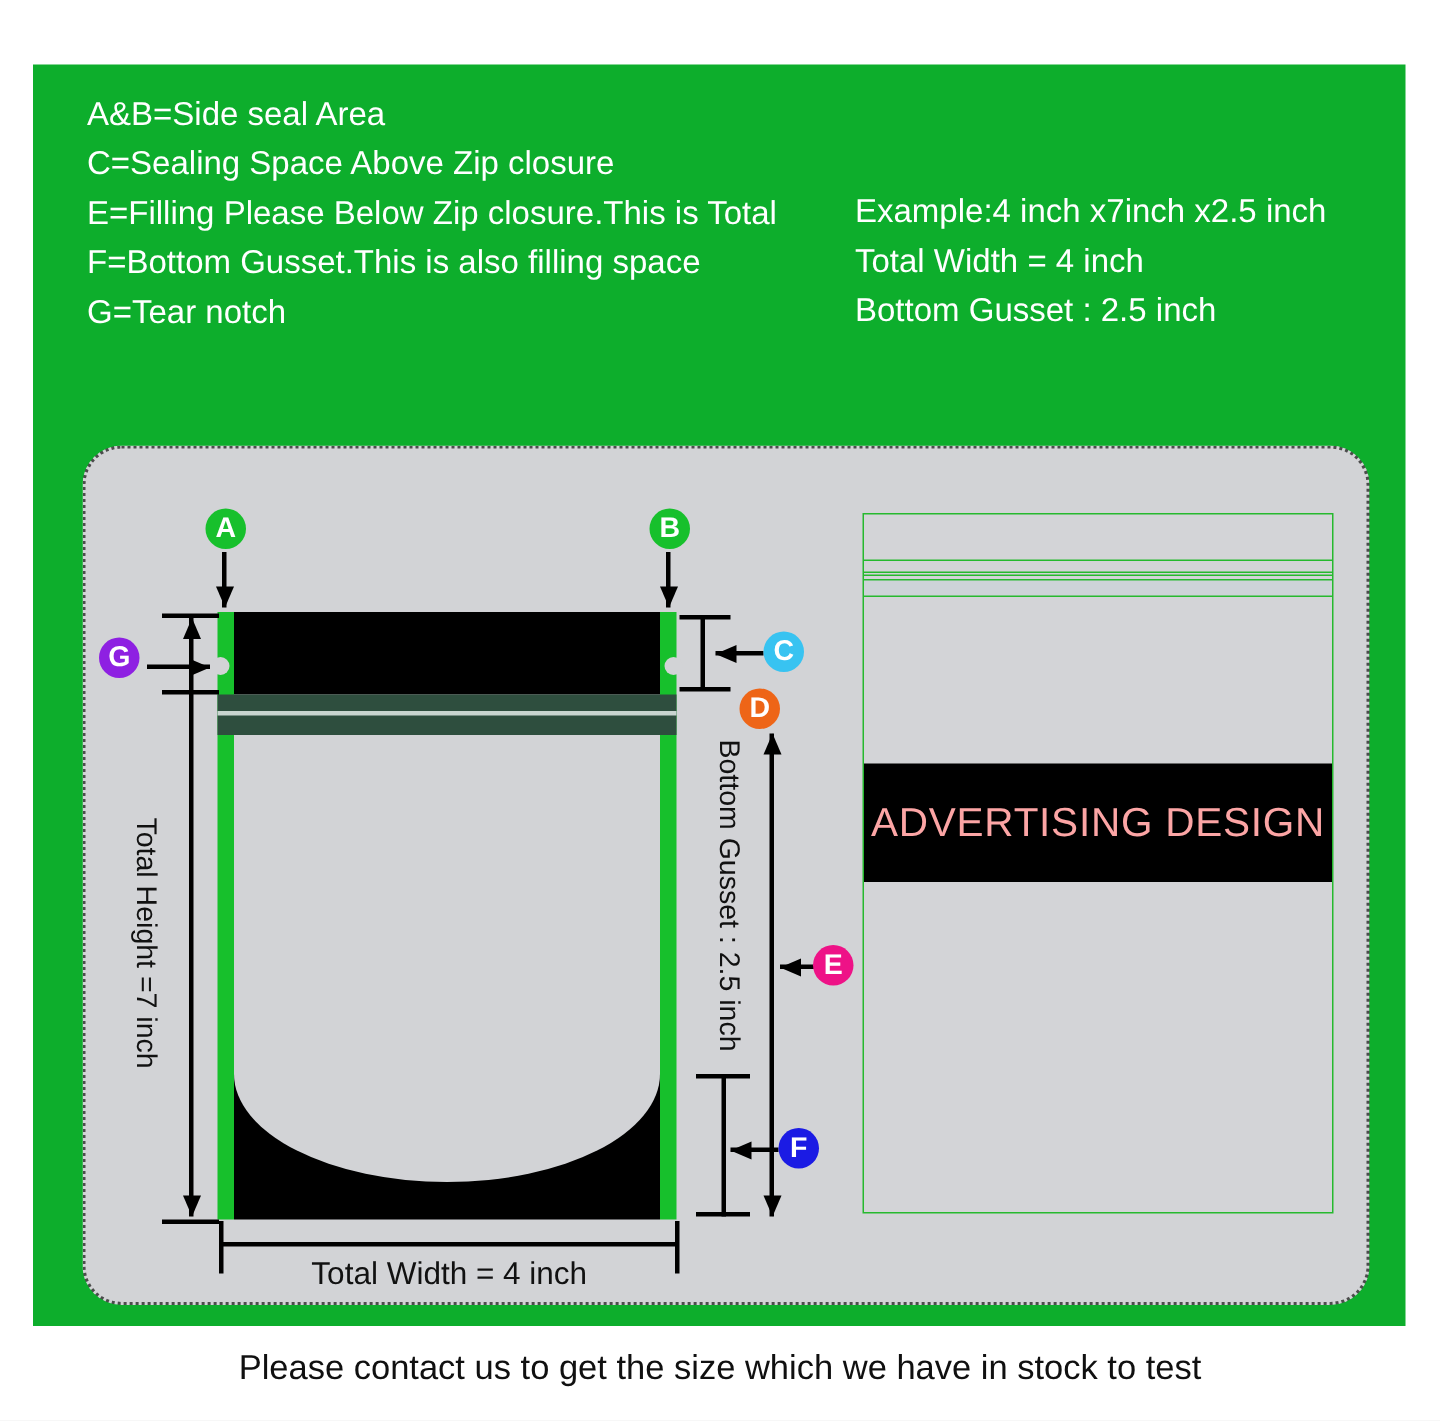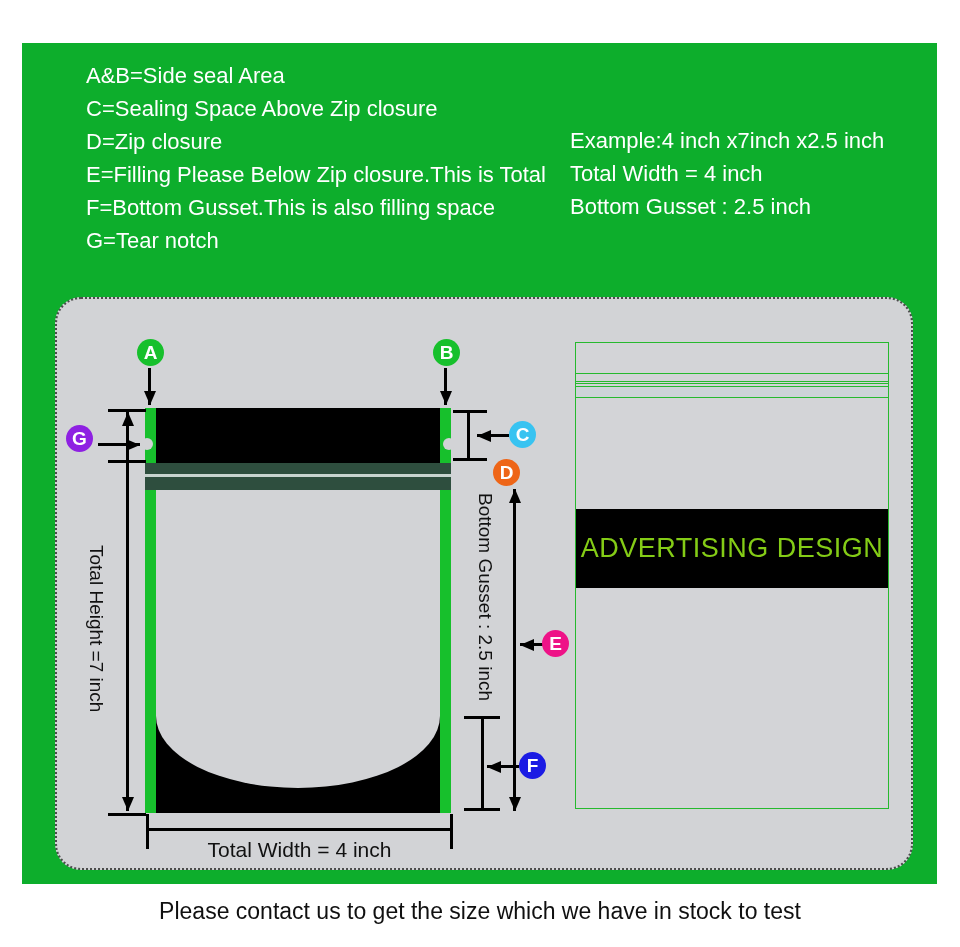--- a/index.html
+++ b/index.html
@@ -4,21 +4,21 @@
 <style>
   html,body{margin:0;padding:0;background:#ffffff;}
   #canvas{position:relative;width:960px;height:947px;background:#ffffff;
           font-family:"Liberation Sans",sans-serif;overflow:hidden;}
   .abs{position:absolute;}
 
   
   .green-area{left:22px;top:43px;width:915px;height:841px;background:#0DAE2C;}
 
   
-  .legend{left:58px;top:59px;color:#fff;font-size:22px;line-height:33px;white-space:nowrap;margin-left:28px;}
+  .legend{left:58px;top:59px;color:#fff;font-size:22px;line-height:33px;white-space:nowrap;}
   .example{left:570px;top:124px;color:#fff;font-size:22px;line-height:33px;white-space:nowrap;}
 
   
   .panel{left:55px;top:297px;width:854px;height:569px;background:#D2D3D6;
          border:2px dotted #4C4C4C;border-radius:26px;}
 
   
   .seal{background:#17C02C;width:11px;height:405px;top:408px;}
   .seal-left{left:145px;} .seal-right{left:440px;}
   .top-seal{left:156px;top:408px;width:284px;height:55px;background:#000;}
@@ -54,35 +54,34 @@
   .m-pink{background:#EE1287;} .m-blue{background:#1B1BE4;} .m-purple{background:#8E20E2;}
 
   .dim-label{color:#111;font-size:21px;text-align:center;}
 
   
   .adv{left:575px;top:342px;width:312px;height:465px;background:#D3D4D7;border:1px solid #26B92E;}
   .adv .line{position:absolute;left:0;width:100%;height:1px;background:#26B92E;}
   .adv .channel{position:absolute;left:0;top:43px;width:100%;height:10px;background:#CDD3D8;
                 border-top:1px solid #26B92E;border-bottom:1px solid #26B92E;}
   .adv .band{position:absolute;left:0;top:166px;width:100%;height:79px;background:#000;
-             color:#84cc16;font-size:27px;letter-spacing:.5px;display:flex;align-items:center;justify-content:center;white-space:nowrap;}
+             color:#fca5a5;font-size:27px;letter-spacing:.5px;display:flex;align-items:center;justify-content:center;white-space:nowrap;}
 
   .footer{left:0;top:898px;width:960px;text-align:center;color:#101010;font-size:23px;}
 </style>
 </head>
 <body>
 
 <div id="canvas">
 
   <div class="abs green-area"></div>
 
   <div class="abs legend">
     <div>A&amp;B=Side seal Area</div>
     <div>C=Sealing Space Above Zip closure</div>
-    <div>D=Zip closure</div>
     <div>E=Filling Please Below Zip closure.This is Total</div>
     <div>F=Bottom Gusset.This is also filling space</div>
     <div>G=Tear notch</div>
   </div>
 
   <div class="abs example">
     <div>Example:4 inch x7inch x2.5 inch</div>
     <div>Total Width = 4 inch</div>
     <div>Bottom Gusset : 2.5 inch</div>
   </div>

